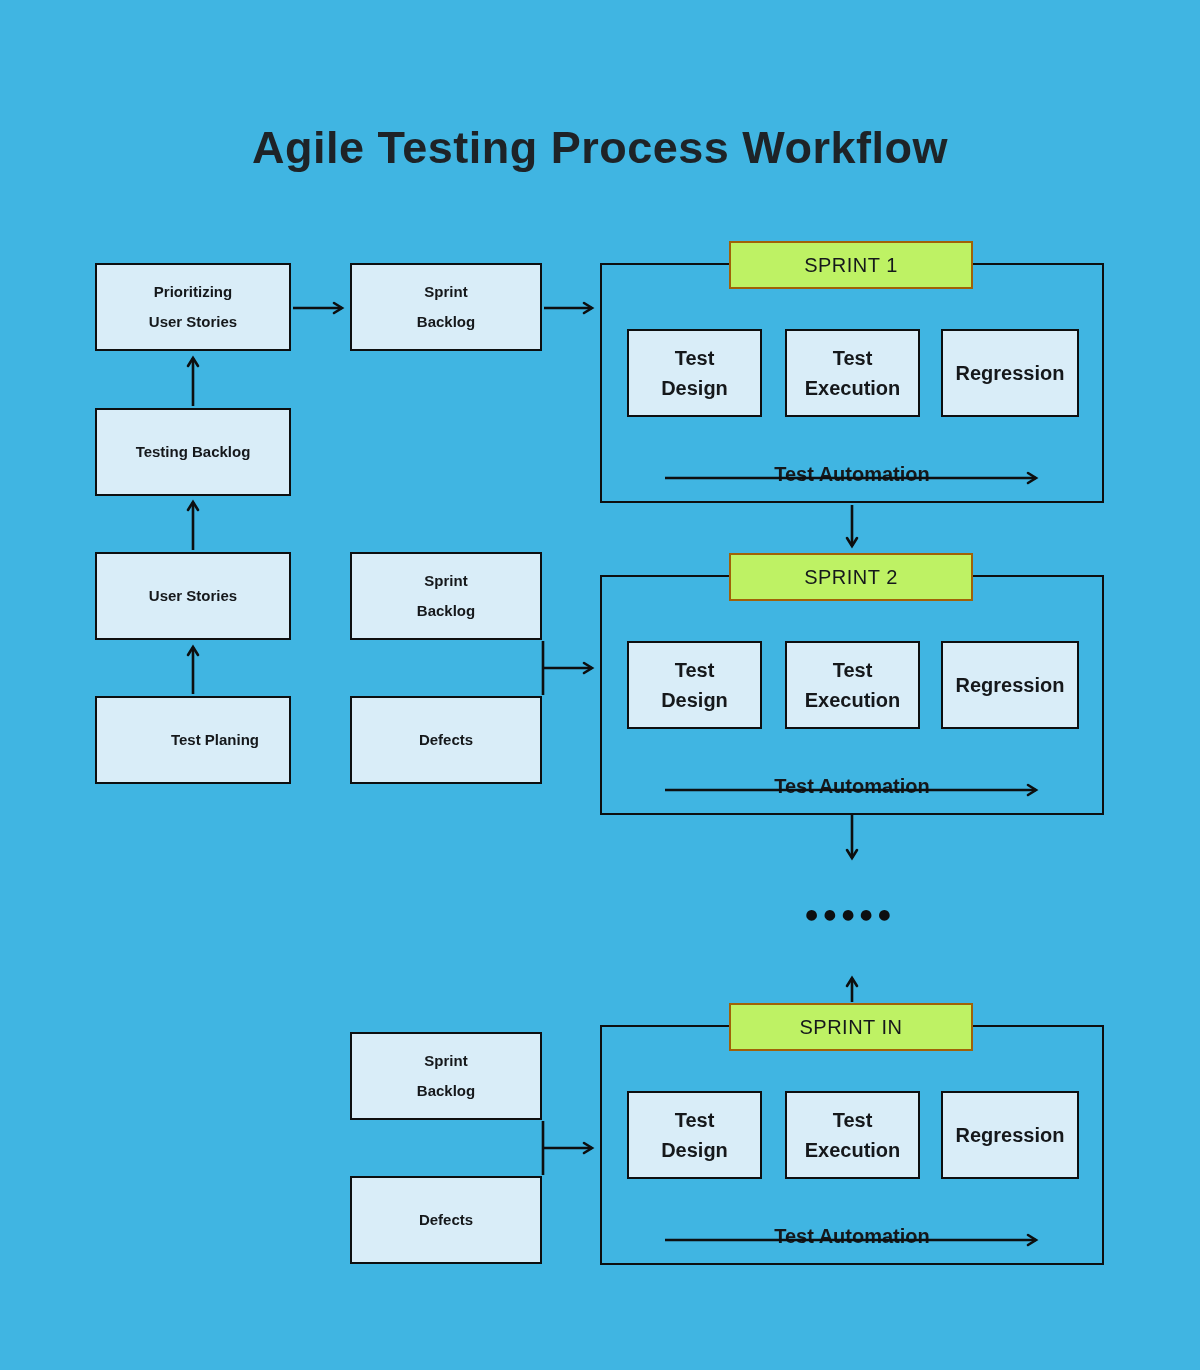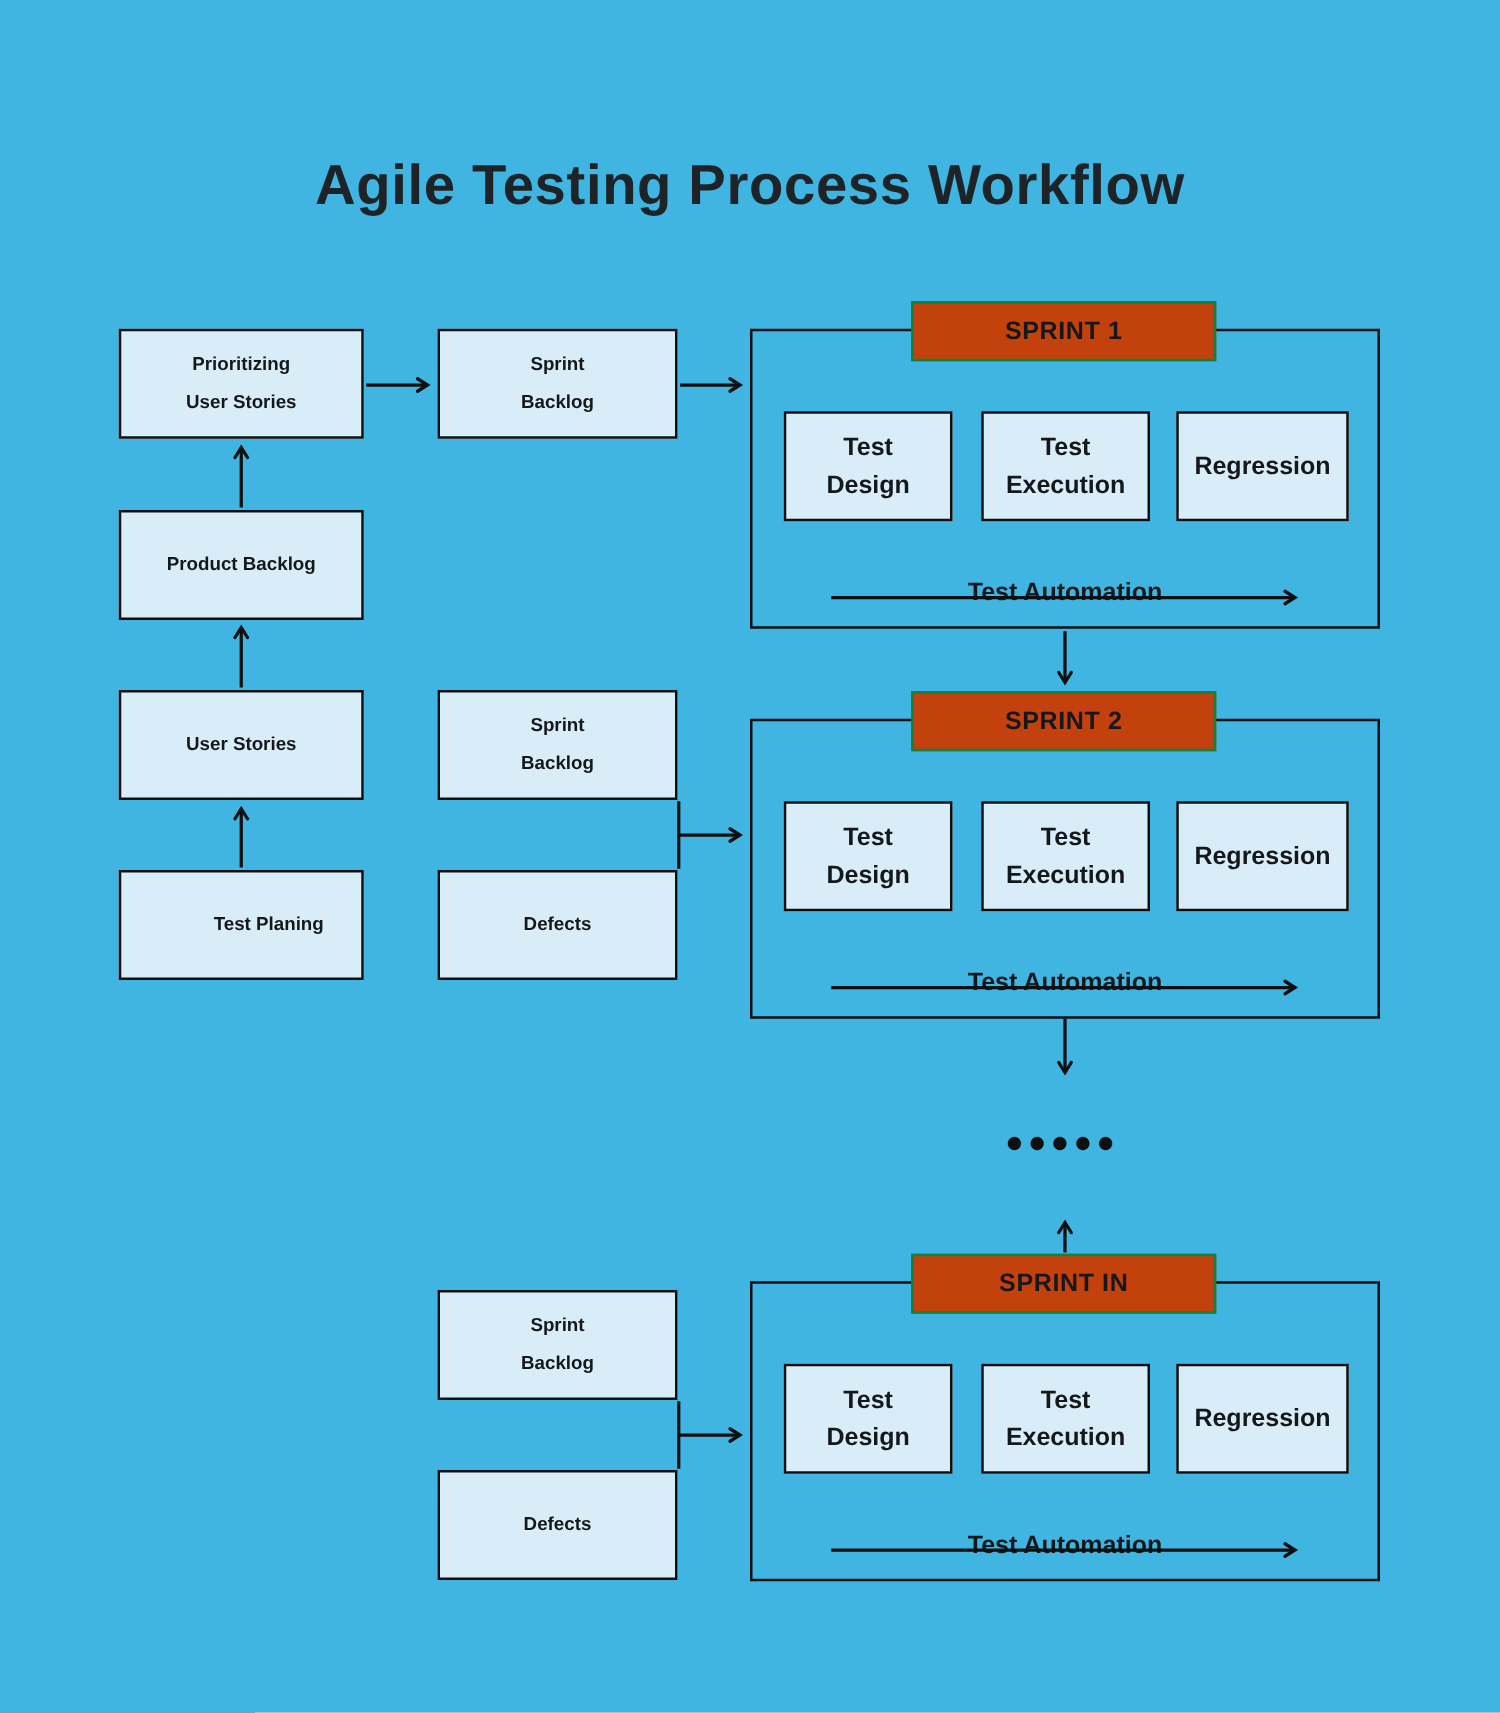--- a/index.html
+++ b/index.html
@@ -55,26 +55,26 @@
     border:2px solid #0D0F10;
   }
   .sf-1{left:600px; top:263px;}
   .sf-2{left:600px; top:575px;}
   .sf-3{left:600px; top:1025px;}
   .sprint-title{
     position:absolute;
     box-sizing:border-box;
     left:127px; top:-24px;
     width:244px; height:48px;
-    background:#c2410c;
-    border:2px solid #15803d;
+    background:#bef264;
+    border:2px solid #a16207;
     display:flex;
     align-items:center;
     justify-content:center;
-    font-weight:bold;
+    font-weight:normal;
     font-size:20px;
     letter-spacing:0.5px;
     color:#15181B;
   }
   .inner-node{
     position:absolute;
     box-sizing:border-box;
     top:64px; height:88px;
     background:#D9EDF8;
     border:2px solid #0D0F10;
@@ -120,21 +120,21 @@
 </style>
 </head>
 <body>
 
 <div class="canvas">
 
   <h1 class="page-title">Agile Testing Process Workflow</h1>
 
   <div class="node n-prioritizing">Prioritizing
 User Stories</div>
-  <div class="node n-product">Product Backlog</div>
+  <div class="node n-product">Testing Backlog</div>
   <div class="node n-userstories">User Stories</div>
   <div class="node n-testplaning">Test Planing</div>
 
   <div class="node n-sb1">Sprint
 Backlog</div>
   <div class="node n-sb2">Sprint
 Backlog</div>
   <div class="node n-df1">Defects</div>
   <div class="node n-sb3">Sprint
 Backlog</div>

